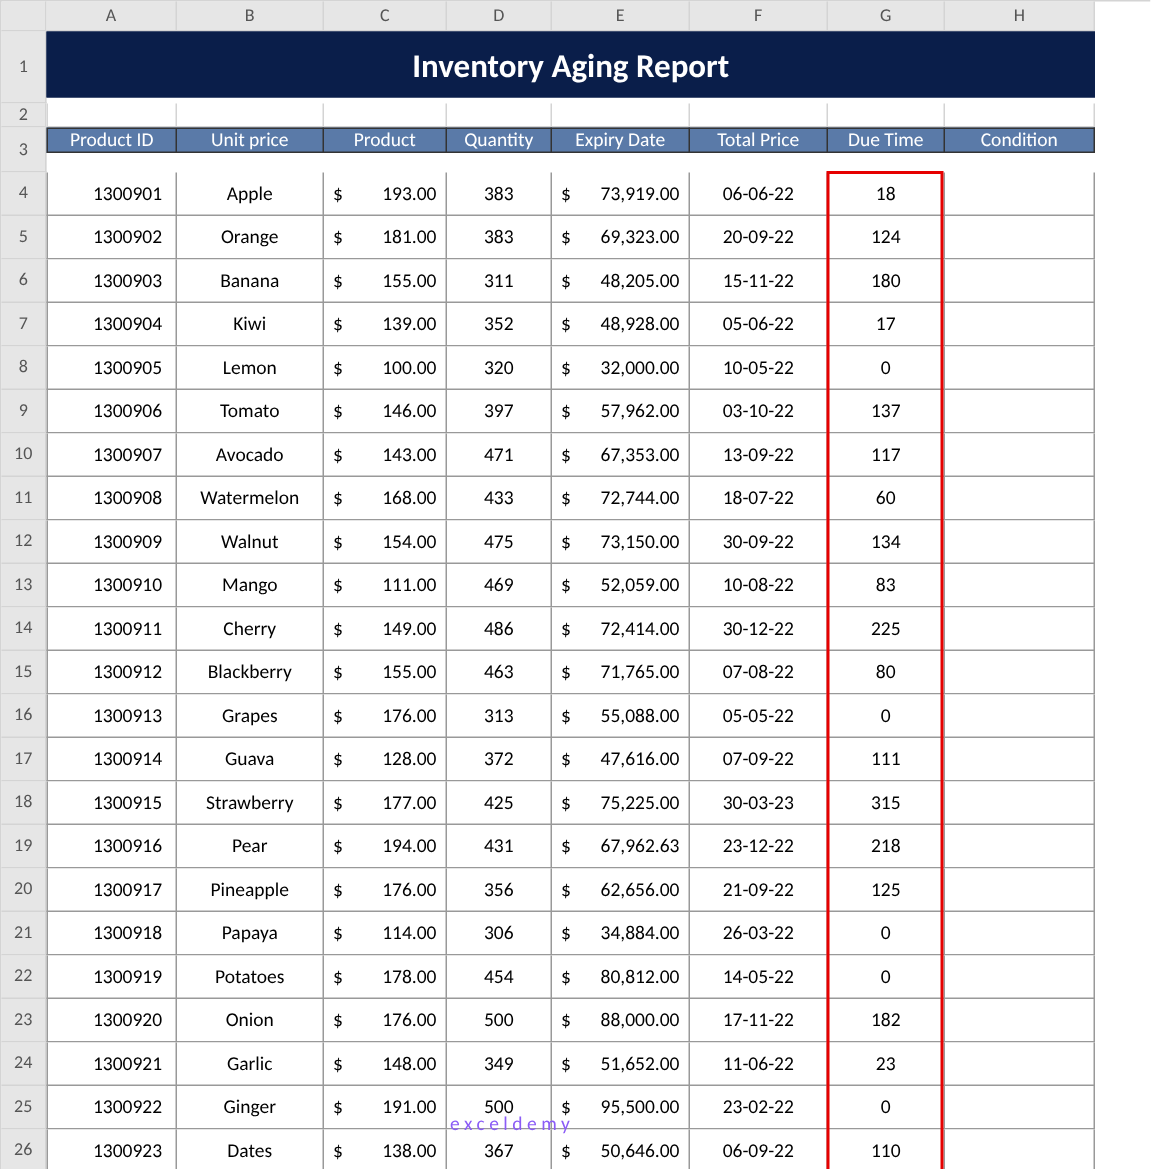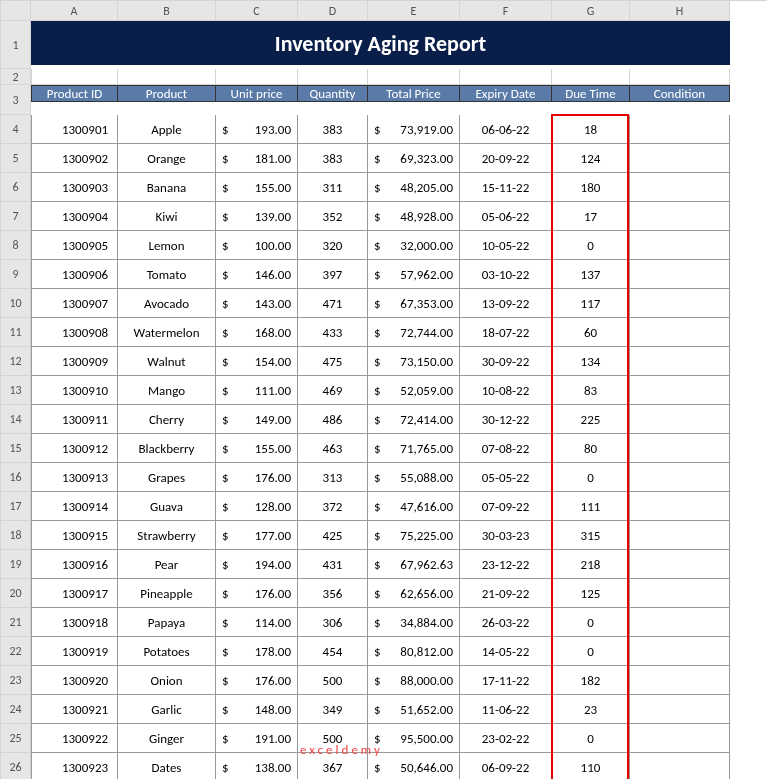--- a/index.html
+++ b/index.html
@@ -81,21 +81,21 @@
   .redbox {
     position: absolute;
     border: 2px solid #e60000;
     pointer-events: none;
     z-index: 5;
   }
   .watermark {
     position: absolute;
     left: 300px;
     top: 742px;
-    color: #ef4444;
+    color: #8b5cf6;
     font-size: 13px;
     letter-spacing: 3px;
     z-index: 2;
     pointer-events: none;
   }
   .container { position: relative; width: 767px; }
 </style>
 </head>
 <body>
 
@@ -116,25 +116,25 @@
       <div class="dcell" style="height: 16px; border-right: 1px solid rgb(212, 212, 212); border-bottom: 1px solid rgb(212, 212, 212); border-left: 1px solid rgb(212, 212, 212);"></div>
       <div class="dcell" style="height: 16px; border-right: 1px solid rgb(212, 212, 212); border-bottom: 1px solid rgb(212, 212, 212);"></div>
       <div class="dcell" style="height: 16px; border-right: 1px solid rgb(212, 212, 212); border-bottom: 1px solid rgb(212, 212, 212);"></div>
       <div class="dcell" style="height: 16px; border-right: 1px solid rgb(212, 212, 212); border-bottom: 1px solid rgb(212, 212, 212);"></div>
       <div class="dcell" style="height: 16px; border-right: 1px solid rgb(212, 212, 212); border-bottom: 1px solid rgb(212, 212, 212);"></div>
       <div class="dcell" style="height: 16px; border-right: 1px solid rgb(212, 212, 212); border-bottom: 1px solid rgb(212, 212, 212);"></div>
       <div class="dcell" style="height: 16px; border-right: 1px solid rgb(212, 212, 212); border-bottom: 1px solid rgb(212, 212, 212);"></div>
       <div class="dcell" style="height: 16px; border-right: 1px solid rgb(212, 212, 212); border-bottom: 1px solid rgb(212, 212, 212);"></div>
       <div class="rcell rcell-h">3</div>
       <div class="thcell first">Product ID</div>
+      <div class="thcell">Unit price</div>
       <div class="thcell">Product</div>
-      <div class="thcell">Unit price</div>
       <div class="thcell">Quantity</div>
+      <div class="thcell">Expiry Date</div>
       <div class="thcell">Total Price</div>
-      <div class="thcell">Expiry Date</div>
       <div class="thcell">Due Time</div>
       <div class="thcell">Condition</div>
       <div class="rcell rcell-d">4</div>
       <div class="dcell first center">1300901</div>
       <div class="dcell center">Apple</div>
       <div class="dcell price">
         <span class="dollar">$</span>
         <span>193.00</span>
       </div>
       <div class="dcell center">383</div>

